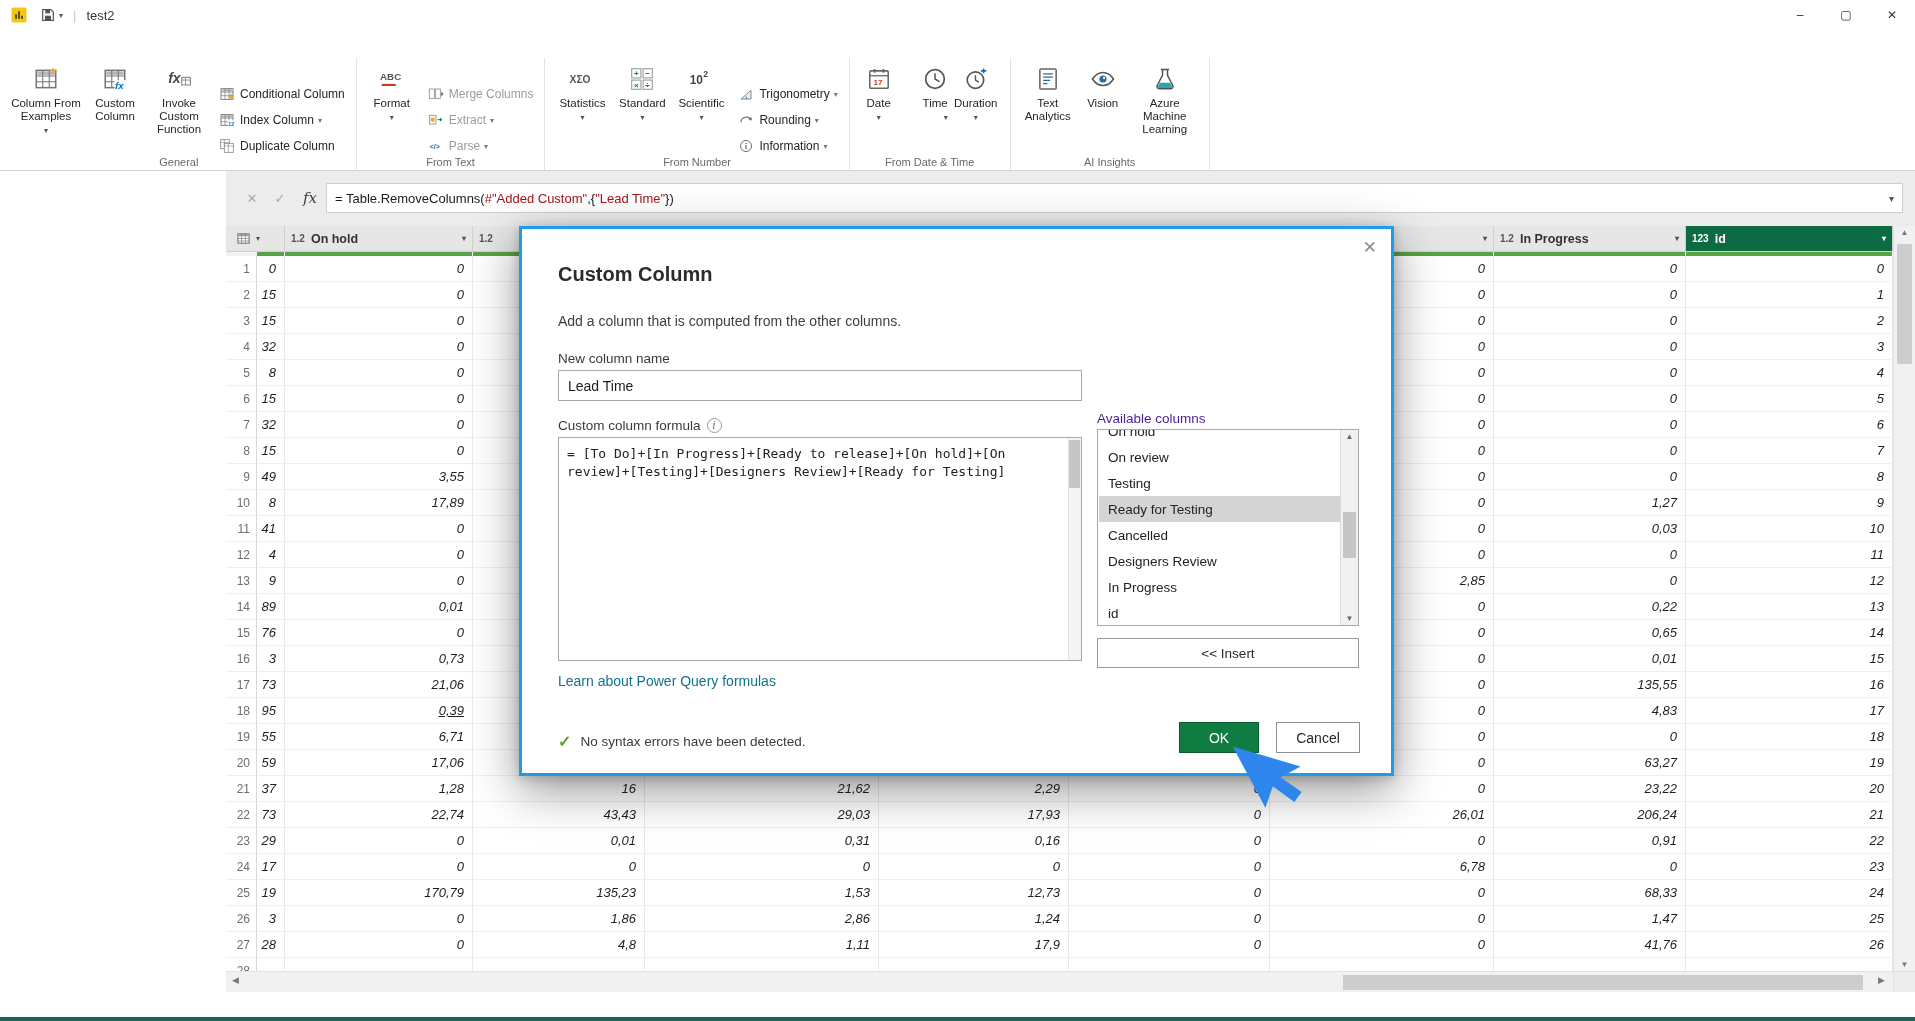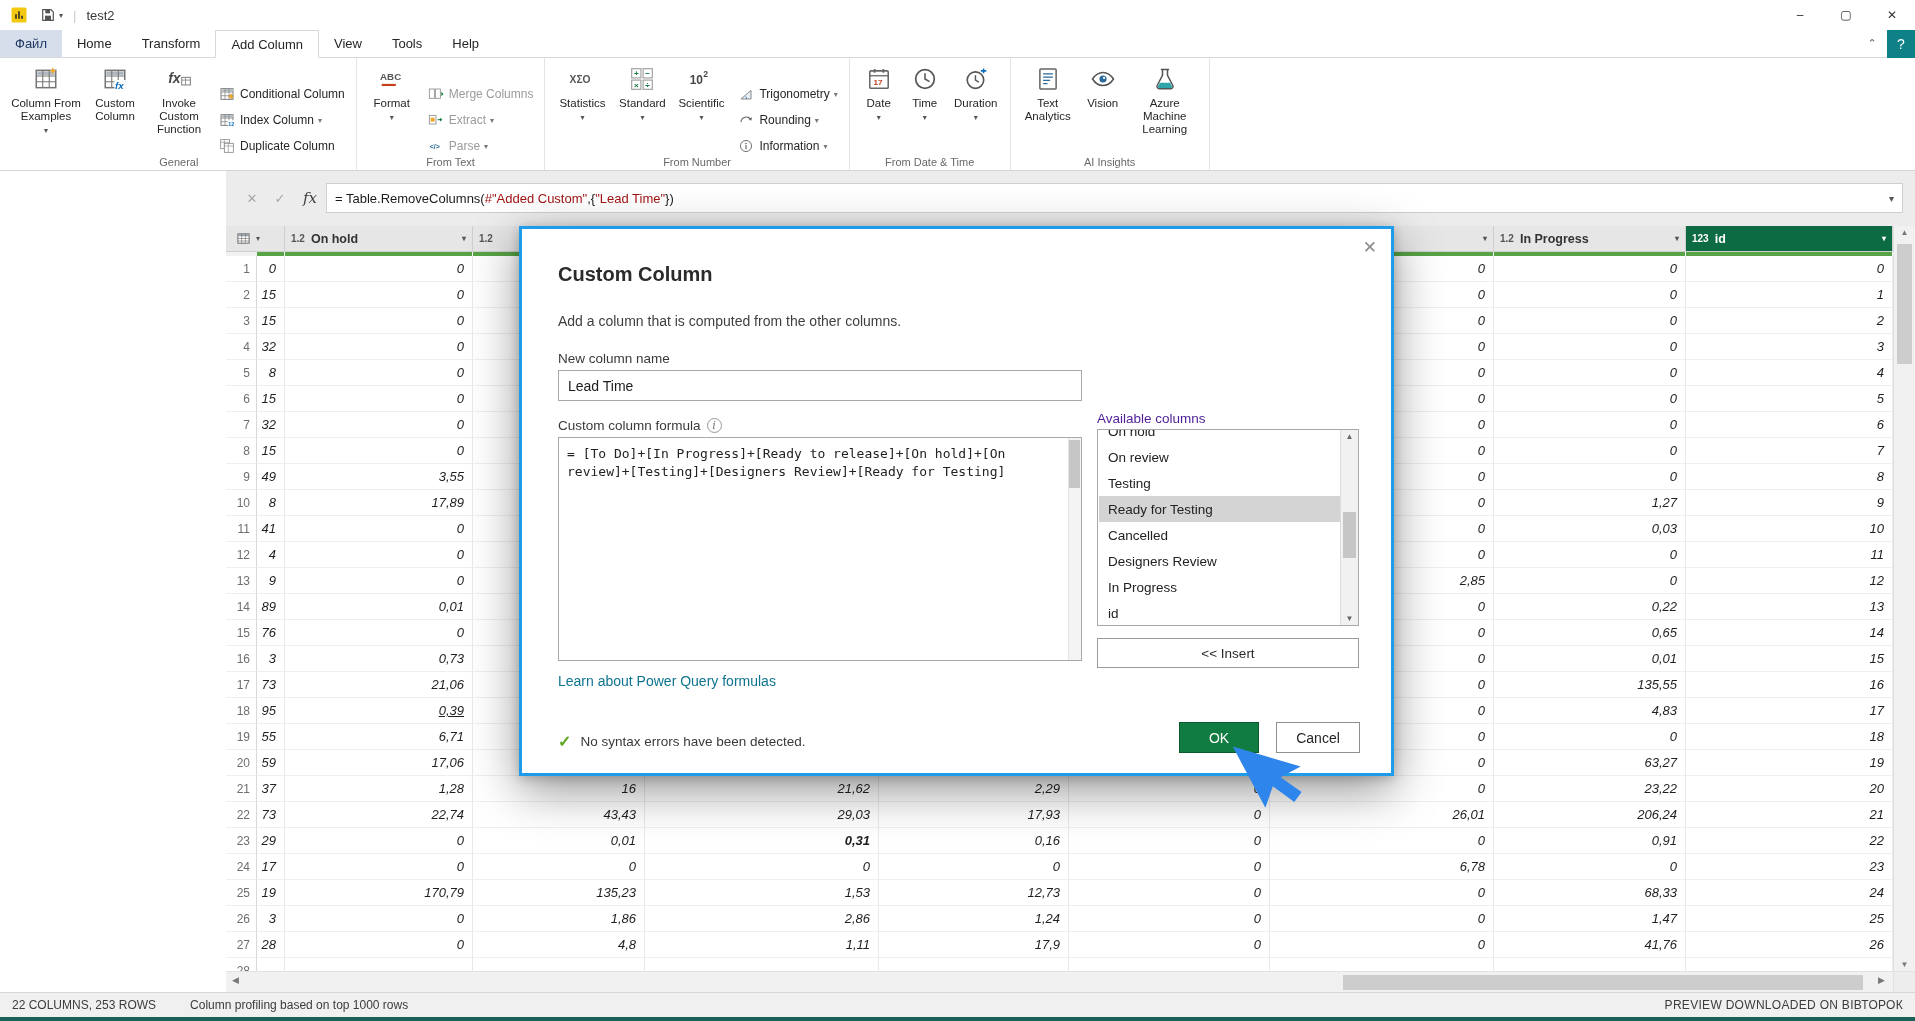--- a/index.html
+++ b/index.html
@@ -141,35 +141,20 @@
     </span>
     <span class="tb-caret">▾</span>
     <span class="tb-sep">|</span>
     <span class="tb-title">test2</span>
     <span class="tb-sp"></span>
     <span class="winbtn">–</span>
     <span class="winbtn">▢</span>
     <span class="winbtn">✕</span>
   </div>
 
-  <div class="rtabs">
-    <div id="ribbon-tabs" style="display:flex;align-items:stretch">
-        <div class="rtab file">Файл</div>
-        <div class="rtab">Home</div>
-        <div class="rtab">Transform</div>
-        <div class="rtab active">Add Column</div>
-        <div class="rtab">View</div>
-        <div class="rtab">Tools</div>
-        <div class="rtab">Help</div>
-      </div>
-    <div class="rtabs-right">
-      <span class="collapse-ribbon">⌃</span>
-      <span class="helpbtn">?</span>
-    </div>
-  </div>
 
   <div class="ribbon">
       <div id="ribbon-groups" style="display:flex;height:100%">
         <div class="rgroup">
           <div class="ritems">
             <div class="rbtn-big" style="width: 76px;">
               <span class="icon" style="width:26px;height:26px">
                 <svg width="26" height="26" viewBox="0 0 24 24">
                   <rect x="3" y="4" width="18" height="16" fill="#fff" stroke="#767676" stroke-width="1.4"></rect>
                   <rect x="4" y="5" width="16" height="3.2" fill="#aeb6bf"></rect>
@@ -370,21 +355,21 @@
                 <svg width="26" height="26" viewBox="0 0 24 24">
                   <rect x="3.5" y="4.5" width="17" height="16" rx="1" fill="#fff" stroke="#666" stroke-width="1.4"></rect>
                   <path d="M3.5 9h17" stroke="#666" stroke-width="1.2"></path>
                   <path d="M8 2.8v3.4M16 2.8v3.4" stroke="#666" stroke-width="1.6"></path>
                   <text x="7" y="17.5" font-size="7.5" font-weight="bold" fill="#c43e1c">17</text>
                 </svg>
               </span>
               <span class="blbl">Date</span>
               <span class="bcaret">▾</span>
             </div>
-            <div class="rbtn-big" style="width: 46px;">
+            <div class="rbtn-big" style="width: 46px; align-items: flex-end;">
               <span class="icon" style="width:26px;height:26px">
                 <svg width="26" height="26" viewBox="0 0 24 24">
                   <circle cx="12" cy="12" r="8.6" fill="#fff" stroke="#555" stroke-width="1.6"></circle>
                   <path d="M12 6.8V12l4.2 2.4" fill="none" stroke="#555" stroke-width="1.4"></path>
                 </svg>
               </span>
               <span class="blbl">Time</span>
               <span class="bcaret">▾</span>
             </div>
             <div class="rbtn-big" style="width: 56px;">
@@ -779,21 +764,21 @@
           <div class="g-c" style="width: 201px;">0</div>
           <div class="g-c" style="width: 224px;">26,01</div>
           <div class="g-c" style="width: 192px;">206,24</div>
           <div class="g-c" style="width: 207px;">21</div>
         </div>
         <div class="g-row">
           <div class="g-rn" style="width: 31px;">23</div>
           <div class="g-c" style="width: 28px;">29</div>
           <div class="g-c" style="width: 188px;">0</div>
           <div class="g-c" style="width: 172px;">0,01</div>
-          <div class="g-c" style="width: 234px; font-weight: bold;">0,31</div>
+          <div class="g-c" style="width: 234px;">0,31</div>
           <div class="g-c" style="width: 190px;">0,16</div>
           <div class="g-c" style="width: 201px;">0</div>
           <div class="g-c" style="width: 224px;">0</div>
           <div class="g-c" style="width: 192px;">0,91</div>
           <div class="g-c" style="width: 207px;">22</div>
         </div>
         <div class="g-row">
           <div class="g-rn" style="width: 31px;">24</div>
           <div class="g-c" style="width: 28px;">17</div>
           <div class="g-c" style="width: 188px;">0</div>
@@ -861,25 +846,20 @@
     <div class="vs-thumb"></div>
     <div class="vs-down">▼</div>
   </div>
   <div class="hscroll">
     <div class="hs-left">◀</div>
     <div class="hs-thumb"></div>
     <div class="hs-right">▶</div>
   </div>
   <div class="sb-corner"></div>
 
-  <div class="status">
-    <span>22 COLUMNS, 253 ROWS</span>
-    <span class="mid">Column profiling based on top 1000 rows</span>
-    <span class="right">PREVIEW DOWNLOADED ON ВІВТОРОК</span>
-  </div>
   <div class="bottom-strip"></div>
 
   <div class="dialog">
     <span class="dlg-close">✕</span>
     <div class="dlg-title">Custom Column</div>
     <div class="dlg-sub">Add a column that is computed from the other columns.</div>
     <div class="dlg-l1">New column name</div>
     <input class="dlg-input" readonly="" value="Lead Time" style="">
     <div class="dlg-l2">
       <span>Custom column formula</span>

